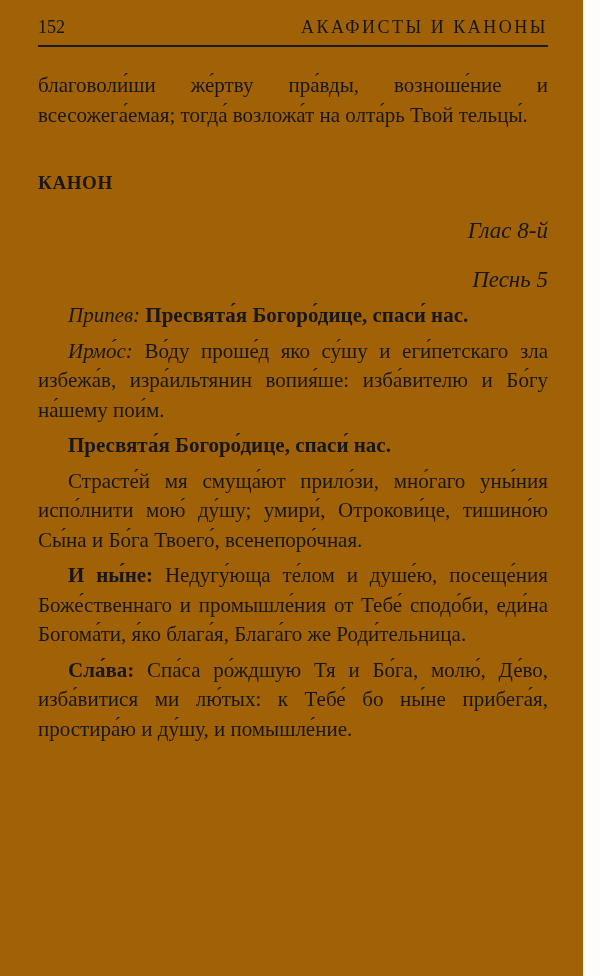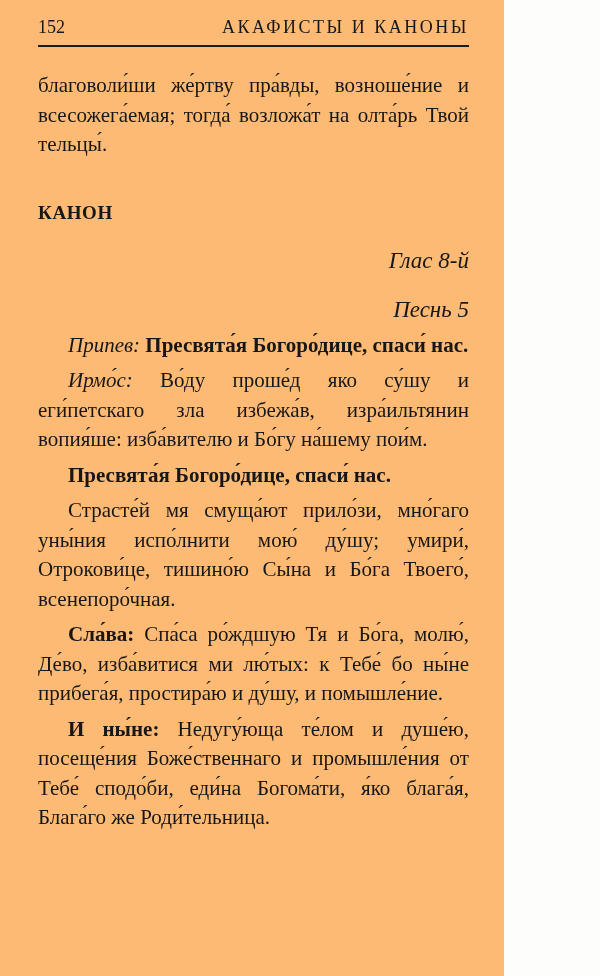--- a/index.html
+++ b/index.html
@@ -3,25 +3,25 @@
   <meta charset="utf-8">
   <style>
     * { margin: 0; padding: 0; box-sizing: border-box; }
     html, body {
       width: 600px;
       background: #fdfdfb;
       font-family: "Liberation Serif", "DejaVu Serif", serif;
       color: #171717;
     }
     .page {
-      width: 504px;
+      width: 583px;
       height: 976px;
       padding: 16px 35px 16px 38px;
       overflow: hidden;
-      background: #fdba74;
+      background: #a16207;
     }
     .header {
       display: flex;
       justify-content: space-between;
       align-items: baseline;
       font-size: 18px;
       line-height: 22px;
     }
     .running-head {
       letter-spacing: 2.5px;
@@ -89,19 +89,19 @@
 
     <p class="para"><i>Припев:</i> <b>Пресвята́я Богоро́дице, спаси́ нас.</b></p>
 
     <p class="para irmos"><i>Ирмо́с:</i> <span>Во́ду проше́д яко су́шу и еги́петскаго зла избежа́в, изра́ильтянин вопия́ше: изба́вителю и Бо́гу на́шему пои́м.</span></p>
 
 
     <p class="para bold">Пресвята́я Богоро́дице, спаси́ нас.</p>
 
     <p class="para">Страсте́й мя смуща́ют прило́зи, мно́гаго уны́ния испо́лнити мою́ ду́шу; умири́, Отрокови́це, тишино́ю Сы́на и Бо́га Твоего́, всенепоро́чная.</p>
 
+    <p class="para"><b>И ны́не:</b> <span>Недугу́юща те́лом и душе́ю, посеще́ния Боже́ственнаго и промышле́ния от Тебе́ сподо́би, еди́на Богома́ти, я́ко блага́я, Блага́го же Роди́тельница.</span></p>
+
     <p class="para"><b>Сла́ва:</b> <span>Спа́са ро́ждшую Тя и Бо́га, молю́, Де́во, изба́витися ми лю́тых: к Тебе́ бо ны́не прибега́я, простира́ю и ду́шу, и помышле́ние.</span></p>
-
-    <p class="para"><b>И ны́не:</b> <span>Недугу́юща те́лом и душе́ю, посеще́ния Боже́ственнаго и промышле́ния от Тебе́ сподо́би, еди́на Богома́ти, я́ко блага́я, Блага́го же Роди́тельница.</span></p>
 
   </div>
 
 </div>
 
 </body></html>

